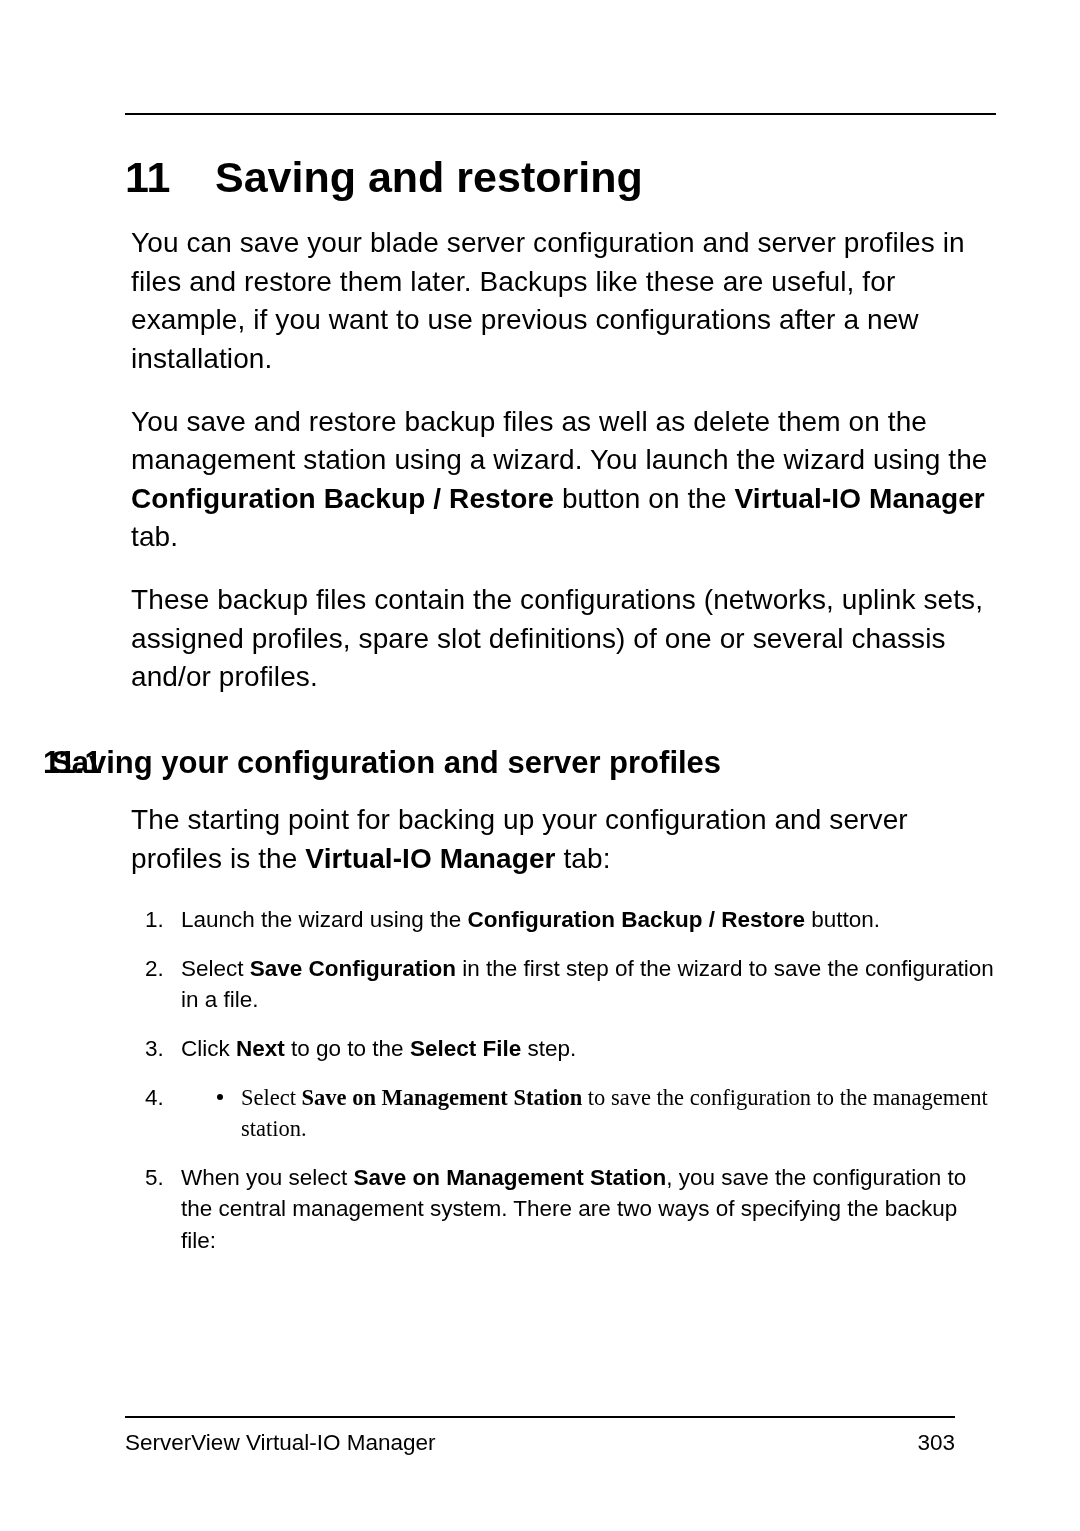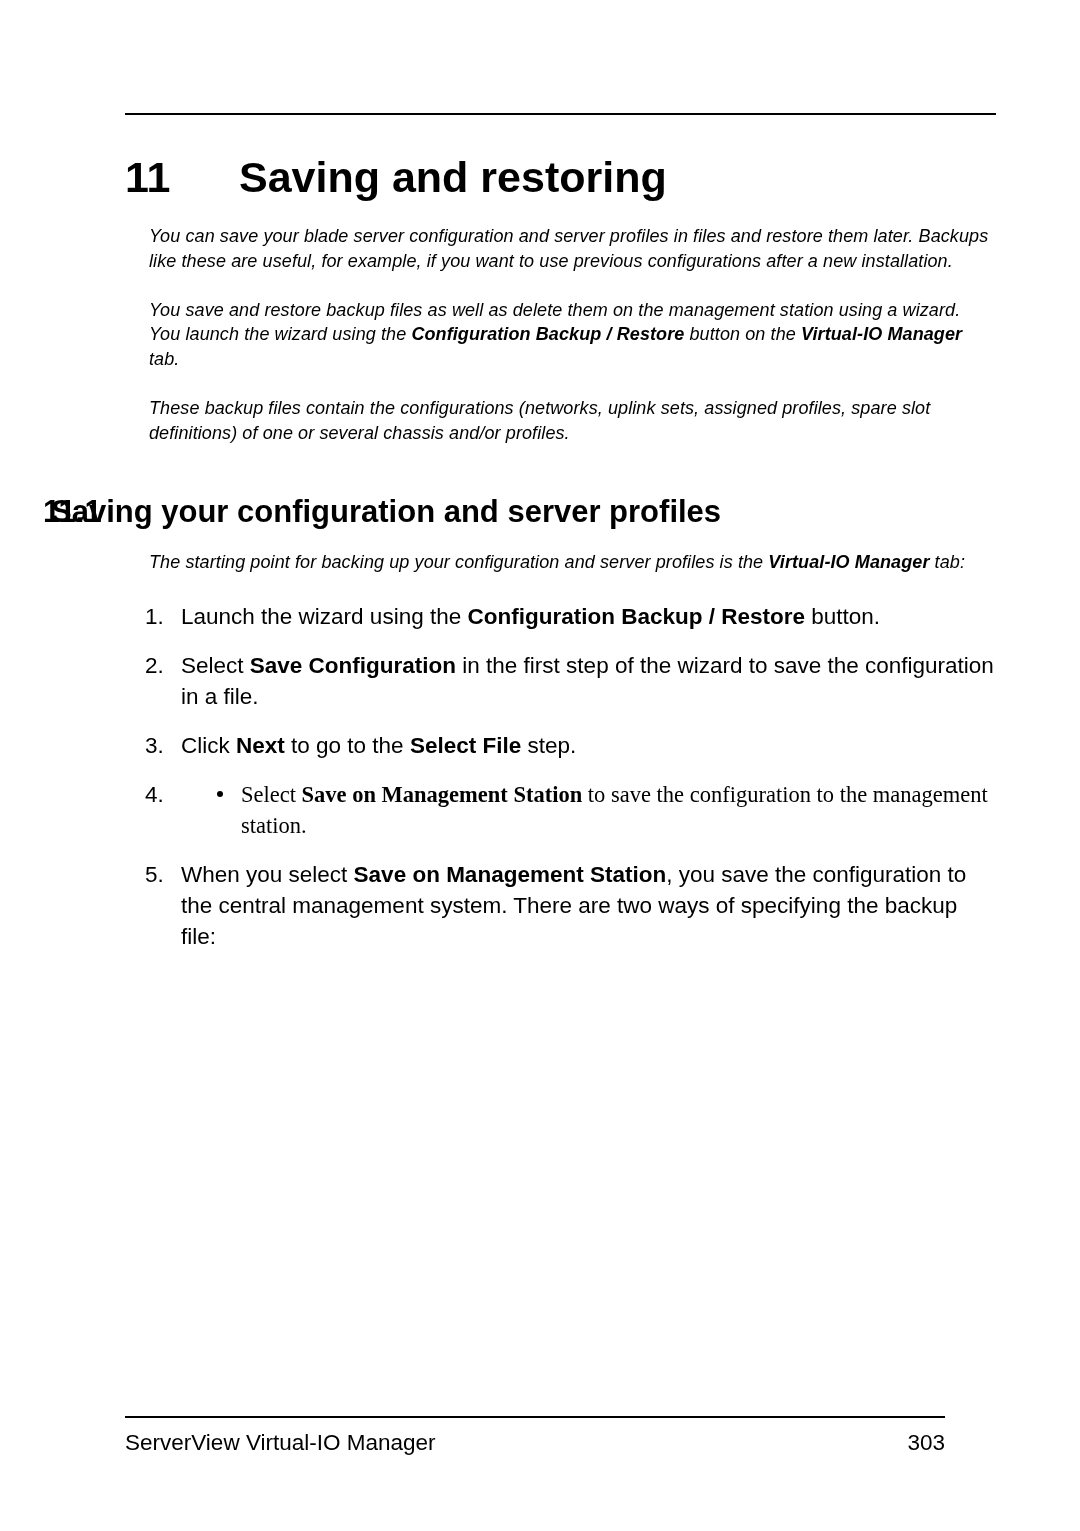--- a/index.html
+++ b/index.html
@@ -29,32 +29,30 @@
     }
     .chapter-num {
       font-size: 43px;
       font-weight: bold;
       width: 90px;
       flex-shrink: 0;
     }
     .chapter-title {
       font-size: 43px;
       font-weight: bold;
-      margin-left: 24px;
     }
     .body-content {
       margin-left: 0;
     }
     .para {
-      font-size: 18px;
+      font-size: 28px;
       line-height: 1.38;
       margin-bottom: 24px;
-      margin-left: 24px;
+      margin-left: 6px;
       letter-spacing: 0.1px;
-      font-style: italic;
     }
     .section-heading {
       display: flex;
       align-items: flex-start;
       margin-top: 48px;
       margin-bottom: 20px;
     }
     .section-num {
       font-size: 31px;
       font-weight: bold;
@@ -115,21 +113,21 @@
       background: #000000;
       border-radius: 50%;
     }
     .bold {
       font-weight: bold;
     }
     .footer {
       position: absolute;
       bottom: 75px;
       left: 125px;
-      right: 135px;
+      right: 125px;
     }
     .divider-bottom {
       border-top: 2px solid #000000;
       margin-bottom: 12px;
     }
     .footer-row {
       display: flex;
       justify-content: space-between;
       font-size: 22.5px;
     }

